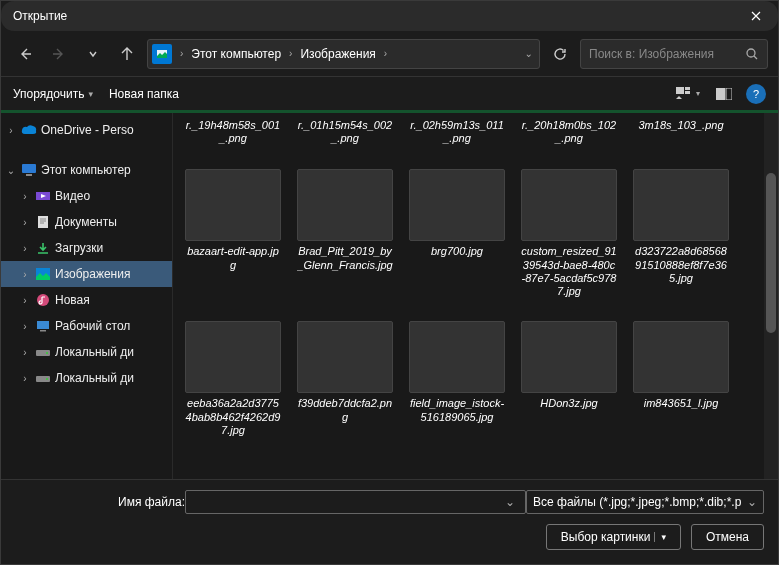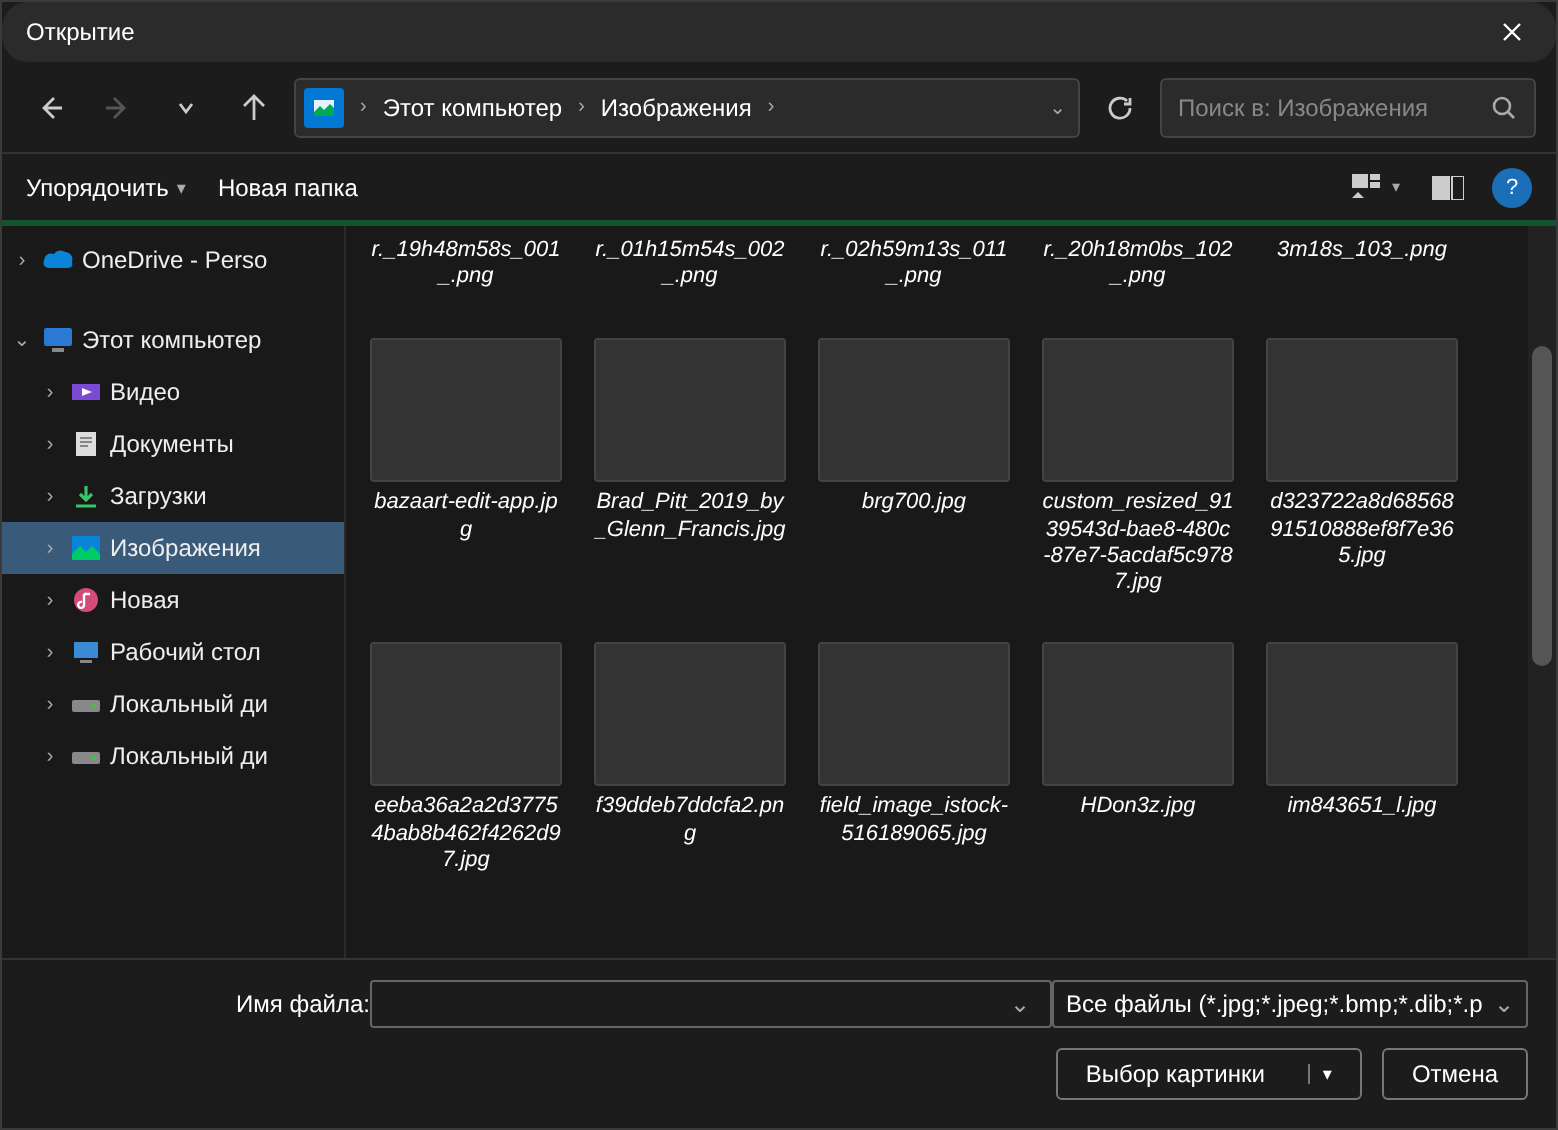--- a/index.html
+++ b/index.html
@@ -40,21 +40,21 @@
   .item .thumb { width: 96px; height: 72px; background: #333; border-radius: 2px; margin-bottom: 4px; overflow: hidden; display: flex; align-items: center; justify-content: center; border: 1px solid #444; }
   .item .label { font-size: 11px; color: #fff; word-break: break-all; line-height: 1.2; max-height: 52px; overflow: hidden; font-style: italic; }
   .footer { border-top: 1px solid #333; padding: 10px 14px 14px 14px; display: flex; flex-direction: column; gap: 10px; background: #1c1c1c; }
   .frow { display: flex; align-items: center; }
   .frow .flabel { width: 170px; text-align: right; font-size: 12px; color: #fff; }
   .frow .finput { flex: 1; height: 24px; background: #1c1c1c; border: 1px solid #666; border-radius: 2px; display: flex; align-items: center; padding: 0 6px; }
   .frow .finput input { flex: 1; background: transparent; border: none; outline: none; color: #fff; font-size: 12px; }
   .frow .dropbtn { width: 18px; text-align: center; color: #aaa; cursor: pointer; }
   .frow .filter { width: 238px; height: 24px; background: #1c1c1c; border: 1px solid #666; border-radius: 2px; display: flex; align-items: center; padding: 0 6px; font-size: 12px; color: #fff; cursor: pointer; overflow: hidden; white-space: nowrap; }
   .btnrow { display: flex; justify-content: flex-end; gap: 10px; }
-  .winbtn { height: 26px; padding: 0 14px; background: #1c1c1c; border: 1px solid #777; border-radius: 3px; color: #fff; font-size: 12px; cursor: pointer; display: flex; align-items: center; gap: 20px; }
+  .winbtn { height: 26px; padding: 0 14px; background: #1c1c1c; border: 1px solid #777; border-radius: 3px; color: #fff; font-size: 12px; cursor: pointer; display: flex; align-items: center; gap: 2px; }
   .winbtn .split { border-left: 1px solid #777; padding-left: 6px; margin-left: 2px; font-size: 9px; }
   .scrollbar-v { position: absolute; right: 0; top: 0; bottom: 0; width: 14px; background: #222; }
   .scrollbar-v .sthumb { position: absolute; left: 2px; right: 2px; top: 60px; height: 160px; background: #555; border-radius: 5px; }
   
   .art-bazaart { background: linear-gradient(to bottom,#c9d4dd 60%,#7a8568); }
   .art-brad { background: linear-gradient(#2a2a2a,#1a1a1a); }
   .art-brg { background: linear-gradient(#25262b,#14141a); }
   .art-custom { background: linear-gradient(#5c3a3e 40%,#2a3a45); }
   .art-dark { background: linear-gradient(#0b0b0b,#1a1a1a); }
   .art-portrait1 { background: linear-gradient(#c8c8c8,#8b2f2f 70%); }

